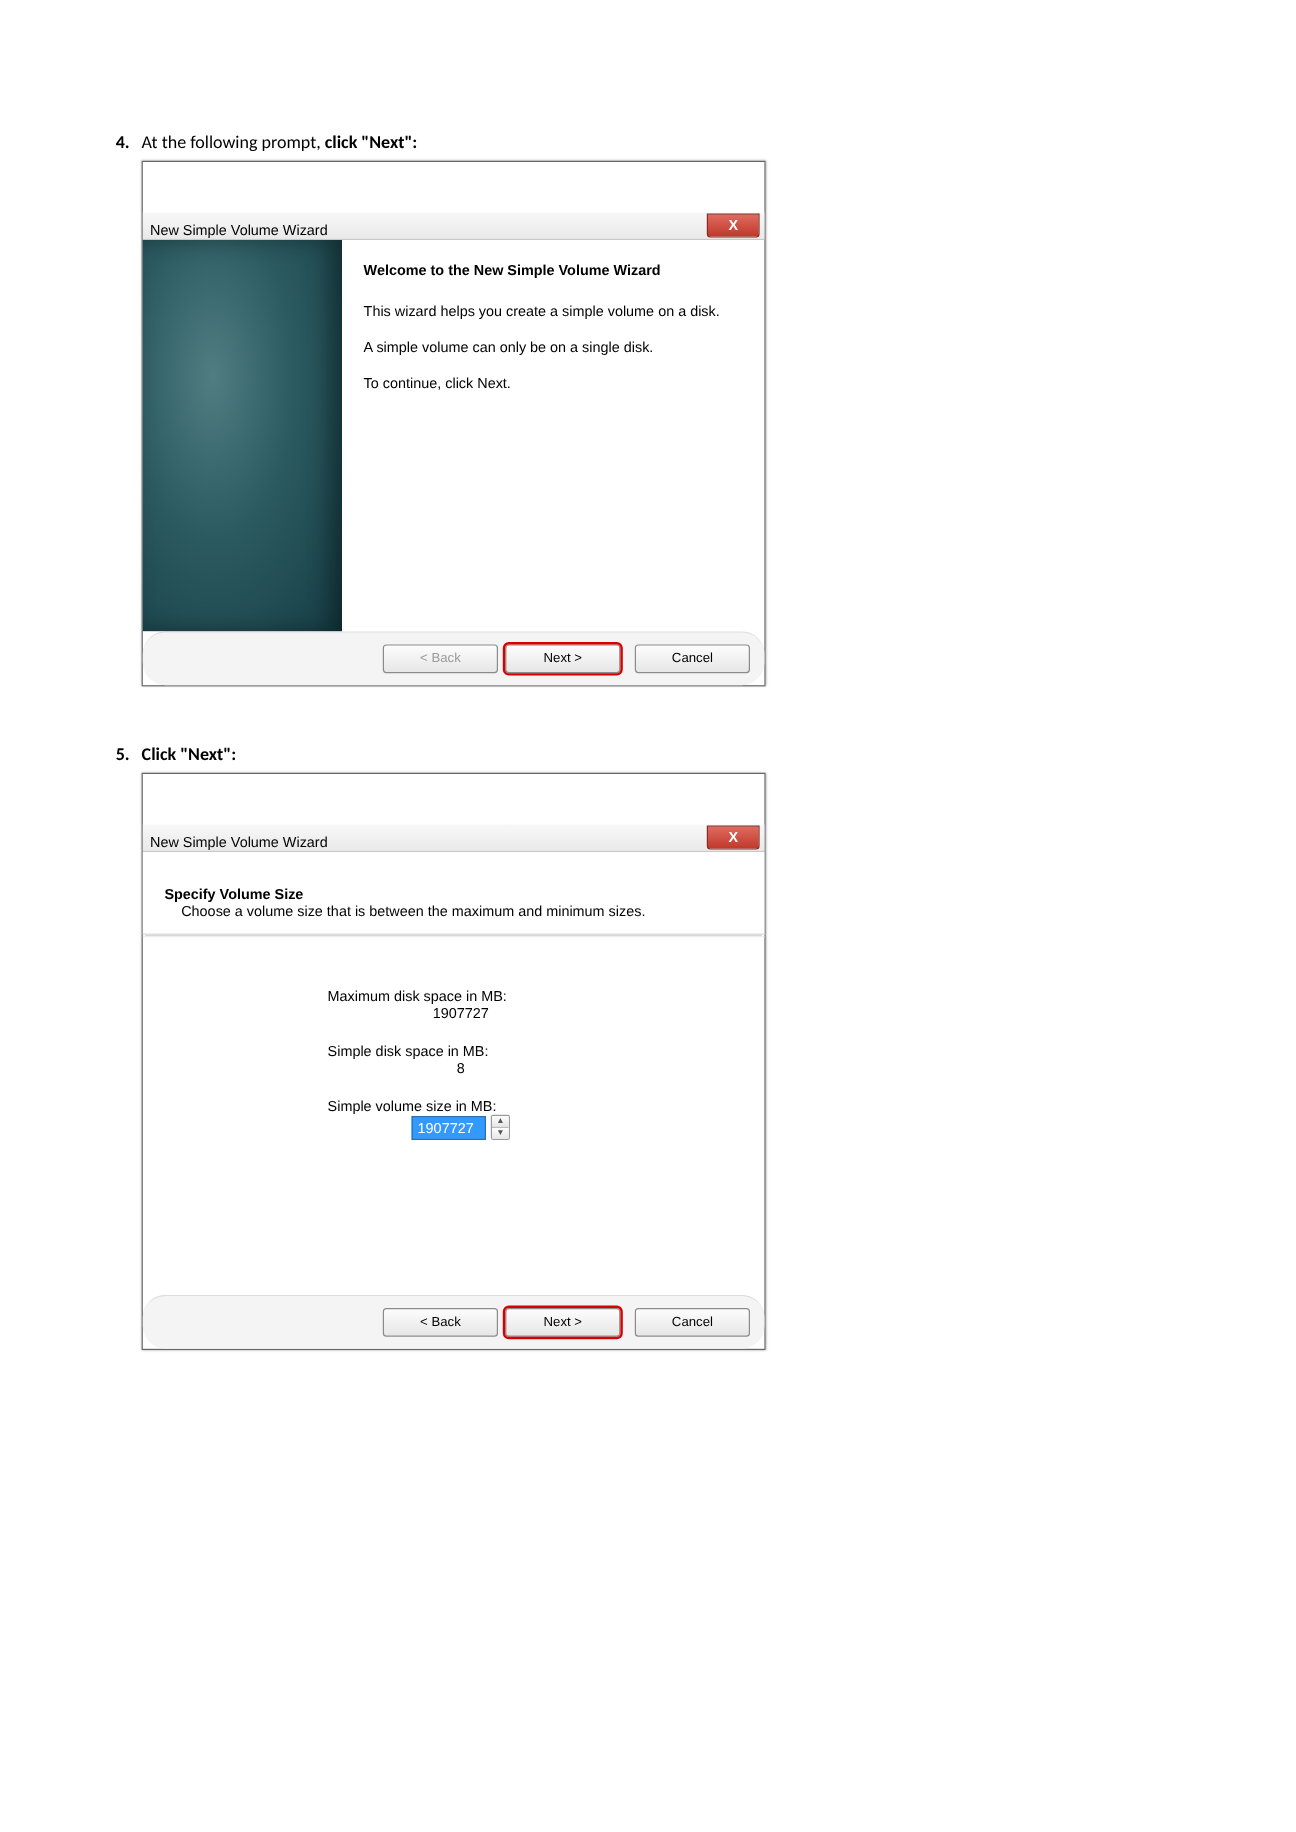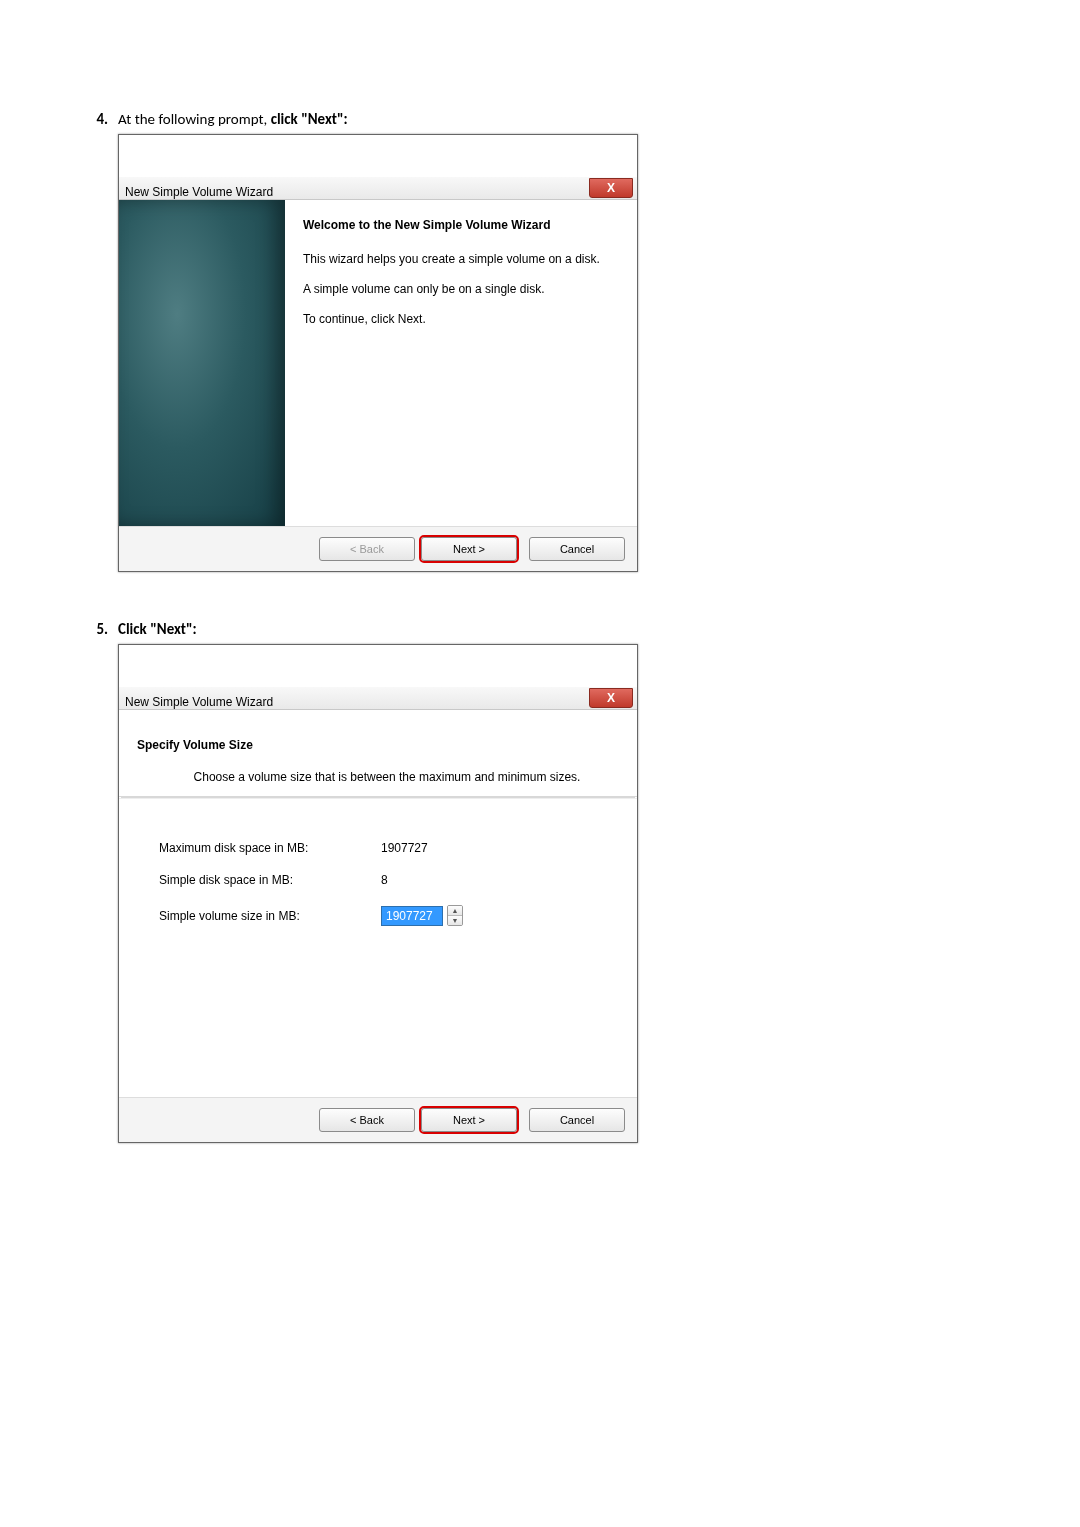--- a/index.html
+++ b/index.html
@@ -105,20 +105,21 @@
     line-height: 1.35;
   }
   .button-row {
     height: 44px;
     border-top: 1px solid #ddd;
     background: #f4f4f4;
     display: flex;
     align-items: center;
     justify-content: flex-end;
     padding-right: 12px;
+    border-radius: 19px;
   }
   .wbtn {
     height: 22px;
     min-width: 74px;
     font-size: 11px;
     font-family: Tahoma, Arial, sans-serif;
     background: linear-gradient(to bottom, #fdfdfd, #e6e6e6);
     border: 1px solid #8b8b8b;
     border-radius: 3px;
     margin-left: 6px;
@@ -141,34 +142,34 @@
     border-bottom: 1px solid #d8d8d8;
     background: #fff;
   }
   .wiz-header2 .h2title {
     font-size: 12px;
     font-weight: bold;
   }
   .wiz-header2 .h2sub {
     font-size: 12px;
     margin-left: 14px;
-    margin-top: 18px;
-    text-align: center;
+    margin-top: 0;
   }
   .wiz-body-2 {
     padding: 42px 28px 0 40px;
     height: 256px;
     font-size: 12px;
     color: #000;
     border-top: 1px solid #eee;
   }
   .row2 {
     display: flex;
     align-items: center;
     margin-bottom: 18px;
+    flex-direction: column;
   }
   .row2 .lbl { width: 222px; }
   .row2 .val { }
   .spin-wrap {
     display: flex;
     align-items: center;
   }
   .spin-input {
     width: 62px;
     height: 20px;

